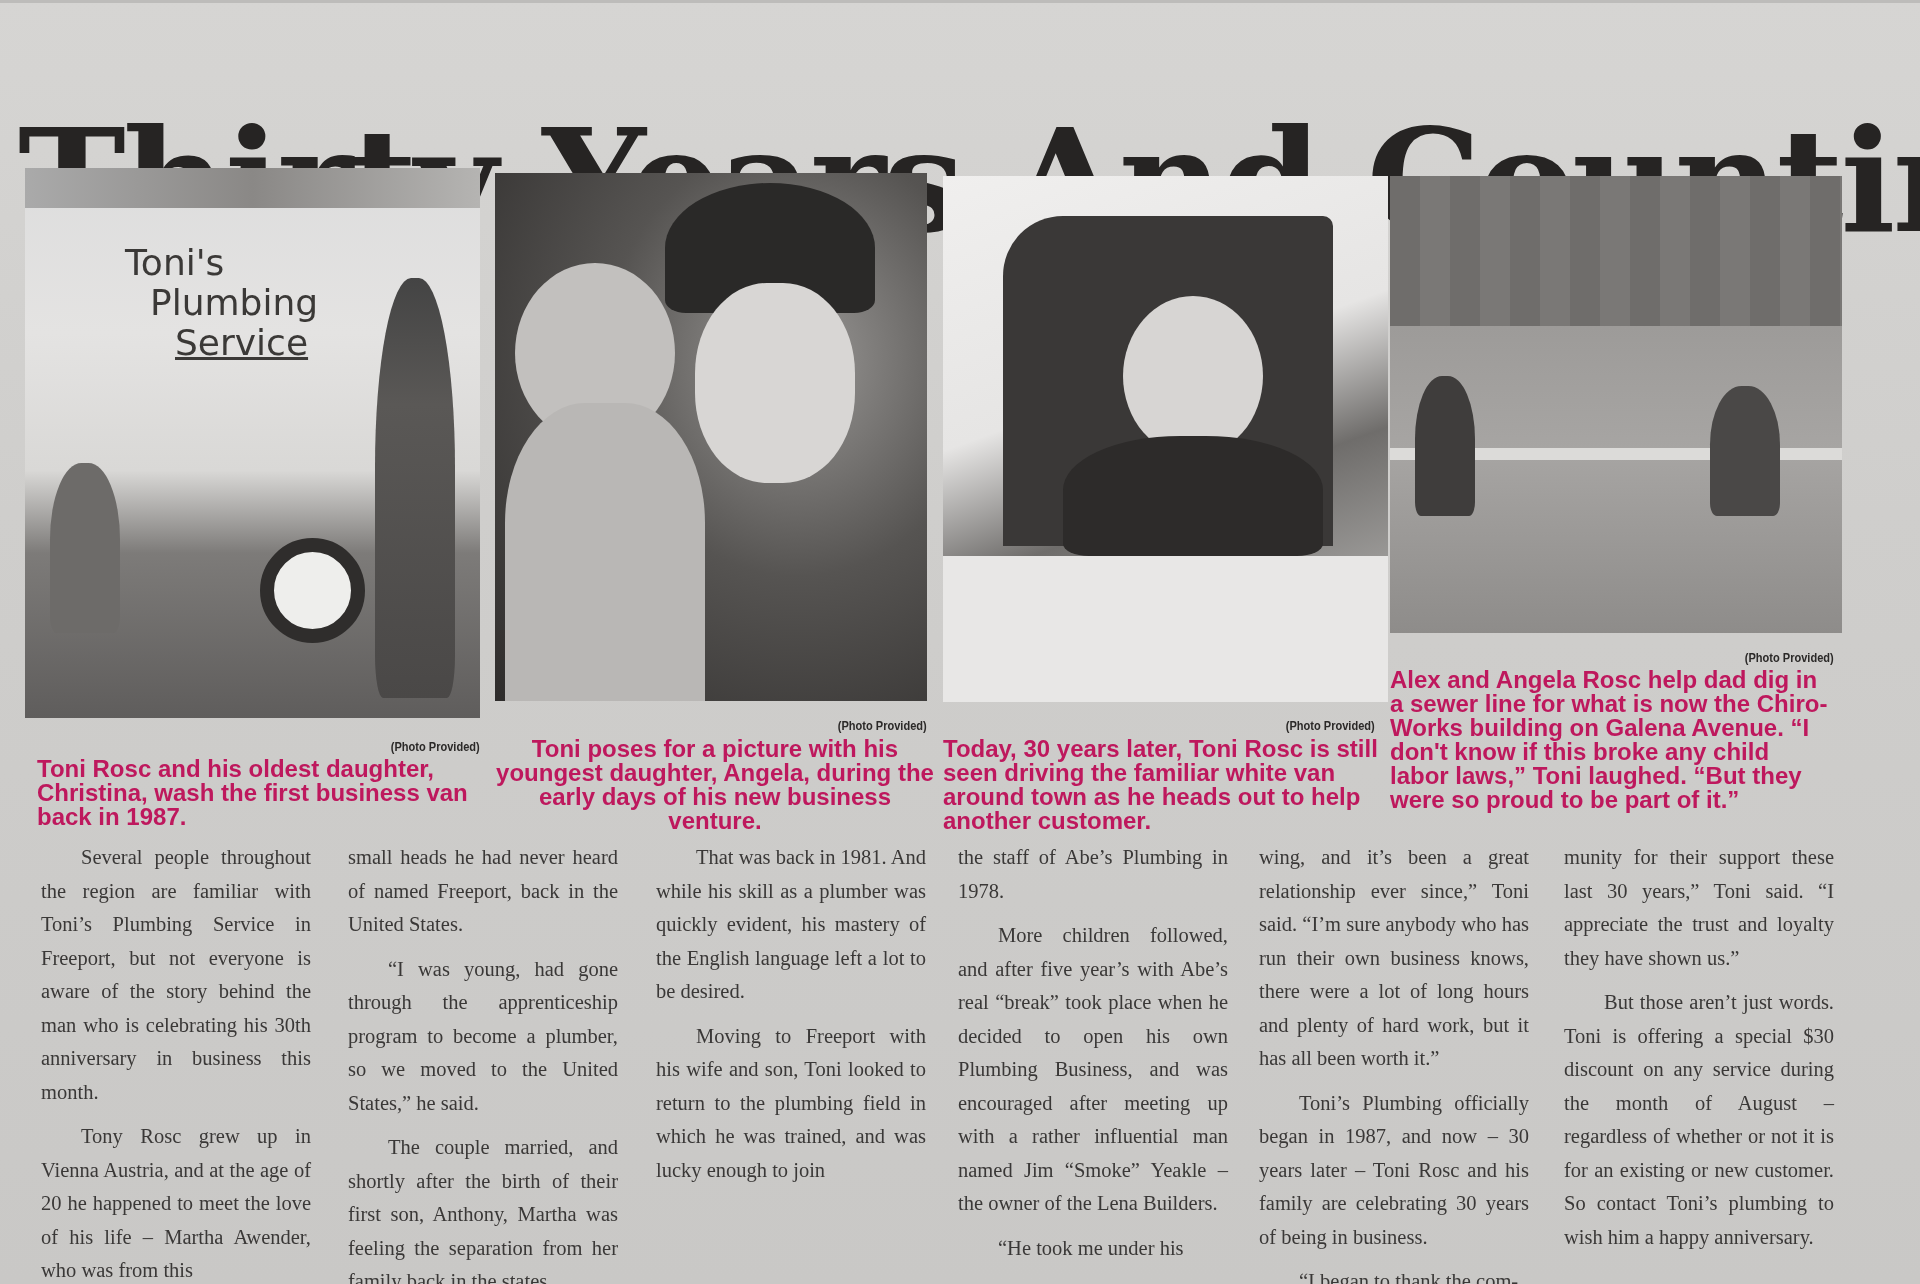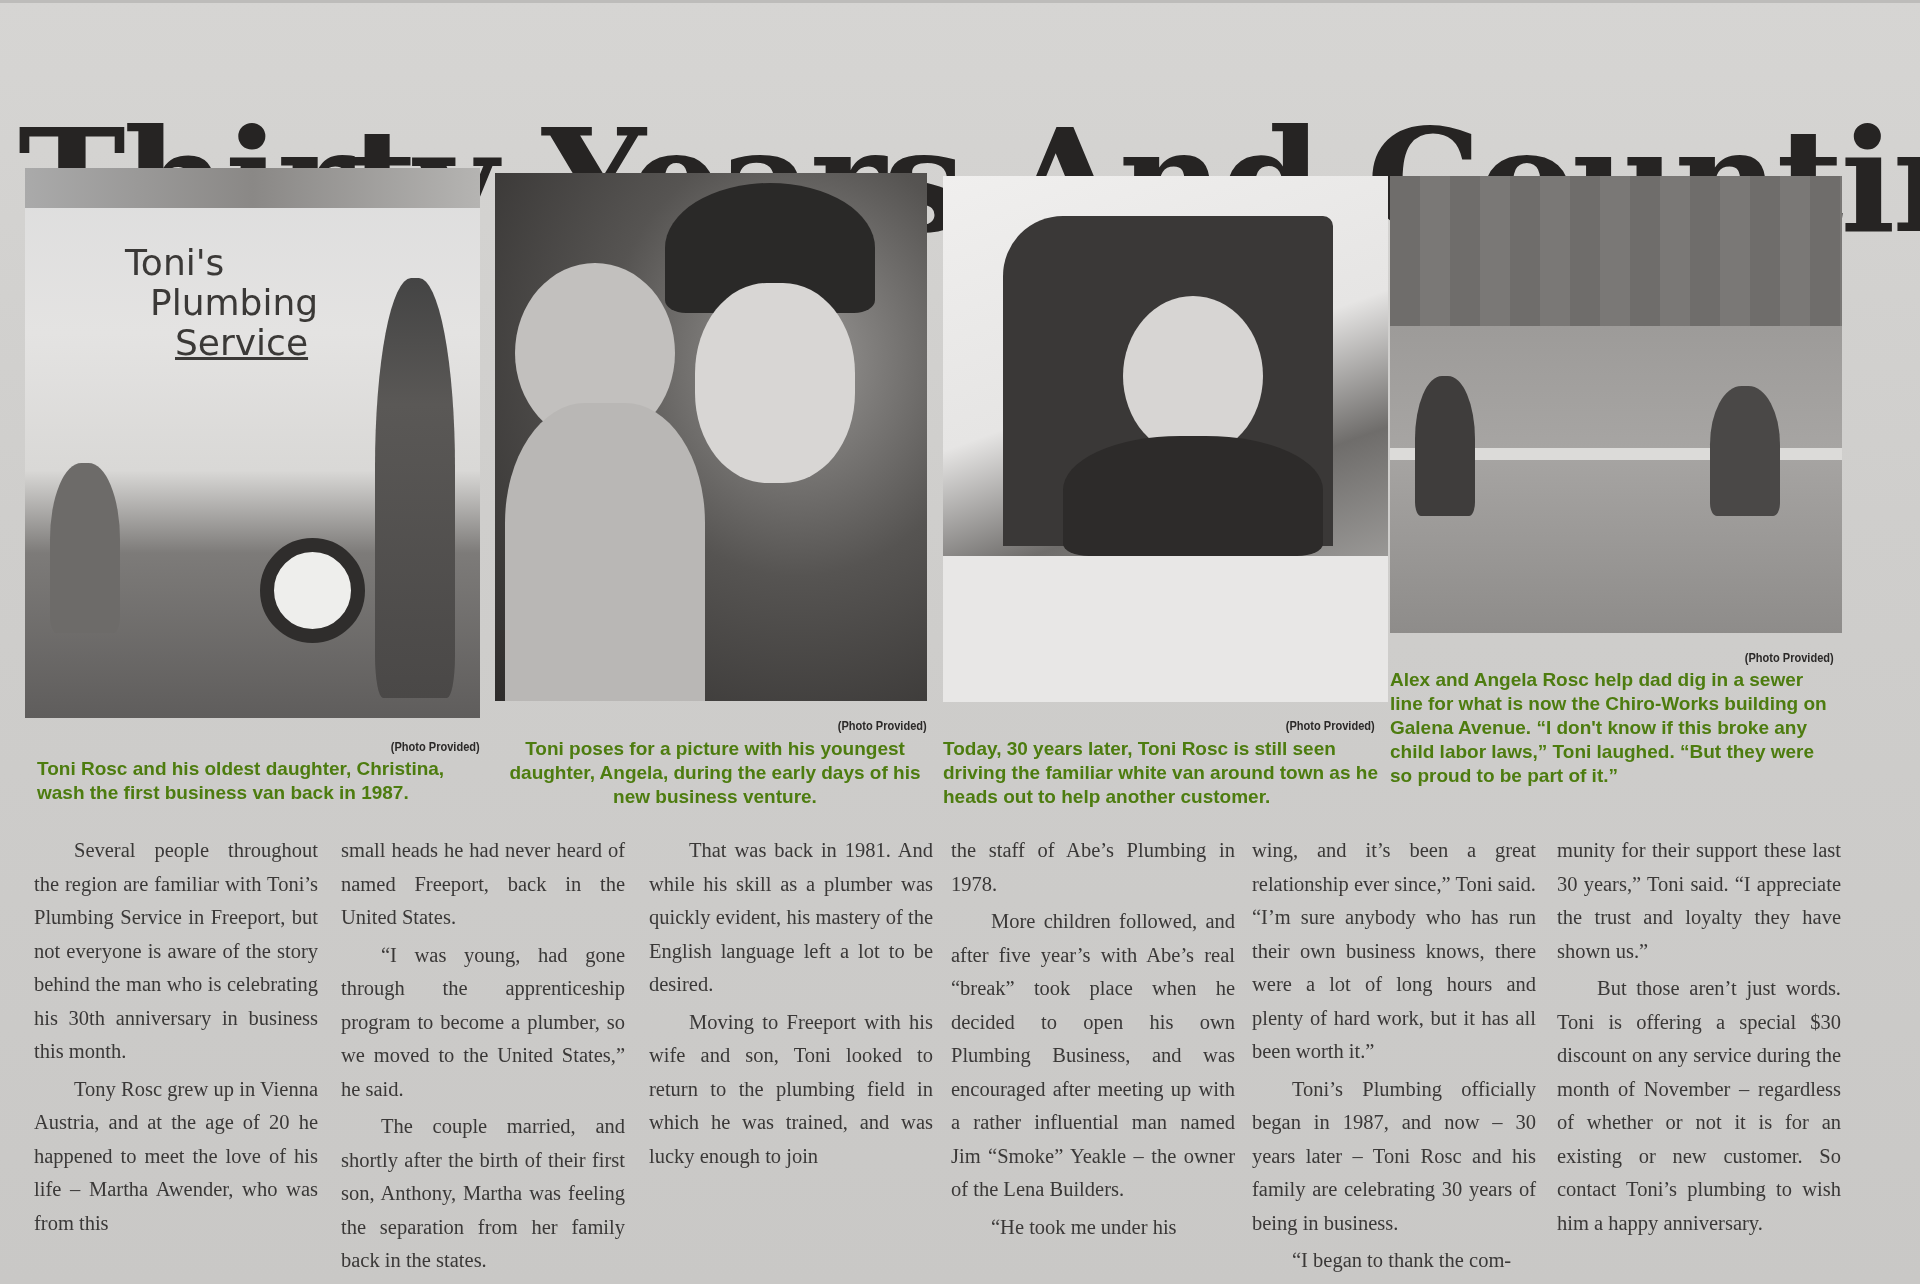--- a/index.html
+++ b/index.html
@@ -22,27 +22,27 @@
   .p1 { left:25px; top:168px; width:455px; height:550px; background:linear-gradient(180deg,#ddd 0%,#e4e3e2 30%,#d9d8d6 55%,#7d7b79 70%,#5f5d5c 100%); }
   .p2 { left:495px; top:173px; width:432px; height:528px; background:radial-gradient(ellipse at 70% 35%,#9a9896 0%,#565452 45%,#2e2c2b 100%); }
   .p3 { left:943px; top:176px; width:445px; height:526px; background:linear-gradient(160deg,#f0efee 0%,#e6e5e4 40%,#6f6d6b 60%,#c9c8c6 100%); }
   .p4 { left:1390px; top:176px; width:452px; height:457px; background:linear-gradient(180deg,#7d7b79 0%,#9a9896 25%,#a7a5a3 60%,#8e8c8a 100%); }
   .van-text { position:absolute; left:100px; top:75px; font-family:"DejaVu Sans", sans-serif; font-size:36px; line-height:40px; color:#3b3937; }
   .van-text div:nth-child(2){ padding-left:25px; }
   .van-text div:nth-child(3){ padding-left:50px; text-decoration:underline; }
   .wheel { position:absolute; left:235px; top:370px; width:105px; height:105px; border-radius:50%; background:#eeeeec; border:14px solid #2f2d2c; box-sizing:border-box; }
   .person { position:absolute; border-radius:45% 45% 10% 10%; }
   .credit { position:absolute; font-size:13px; font-weight:bold; color:#2b2928; transform:scaleX(0.85); transform-origin:right; white-space:nowrap; }
-  .caption { position:absolute; font-size:19px; font-weight:bold; line-height:24px; color:#4d7c0f; }
+  .caption { position:absolute; font-size:24px; font-weight:bold; line-height:24px; color:#be185d; }
   .col {
     position:absolute; top:830px; width:292px;
     font-family:"Liberation Serif", serif; font-size:20.5px; line-height:33.5px;
     color:#3a3837; text-align:justify;
   }
-  .col p { margin:4px; text-indent:40px; }
+  .col p { margin:11px; text-indent:40px; }
   .col p.noindent { text-indent:0; }
 </style>
 </head>
 <body>
 
 <div class="topline"></div>
 
 <h1 class="headline">Thirty Years And Counting</h1>
 
 <div class="photo p1">
@@ -104,14 +104,14 @@
   <p>More children followed, and after five year’s with Abe’s real “break” took place when he decided to open his own Plumbing Business, and was encouraged after meeting up with a rather influential man named Jim “Smoke” Yeakle – the owner of the Lena Builders.</p>
   <p>“He took me under his</p>
 </div>
 <div class="col" style="left:1248px;">
   <p class="noindent">wing, and it’s been a great relationship ever since,” Toni said. “I’m sure anybody who has run their own business knows, there were a lot of long hours and plenty of hard work, but it has all been worth it.”</p>
   <p>Toni’s Plumbing officially began in 1987, and now – 30 years later – Toni Rosc and his family are celebrating 30 years of being in business.</p>
   <p>“I began to thank the com-</p>
 </div>
 <div class="col" style="left:1553px;">
   <p class="noindent">munity for their support these last 30 years,” Toni said. “I appreciate the trust and loyalty they have shown us.”</p>
-  <p>But those aren’t just words. Toni is offering a special $30 discount on any service during the month of November – regardless of whether or not it is for an existing or new customer. So contact Toni’s plumbing to wish him a happy anniversary.</p>
+  <p>But those aren’t just words. Toni is offering a special $30 discount on any service during the month of August – regardless of whether or not it is for an existing or new customer. So contact Toni’s plumbing to wish him a happy anniversary.</p>
 </div>
 
 </body></html>

